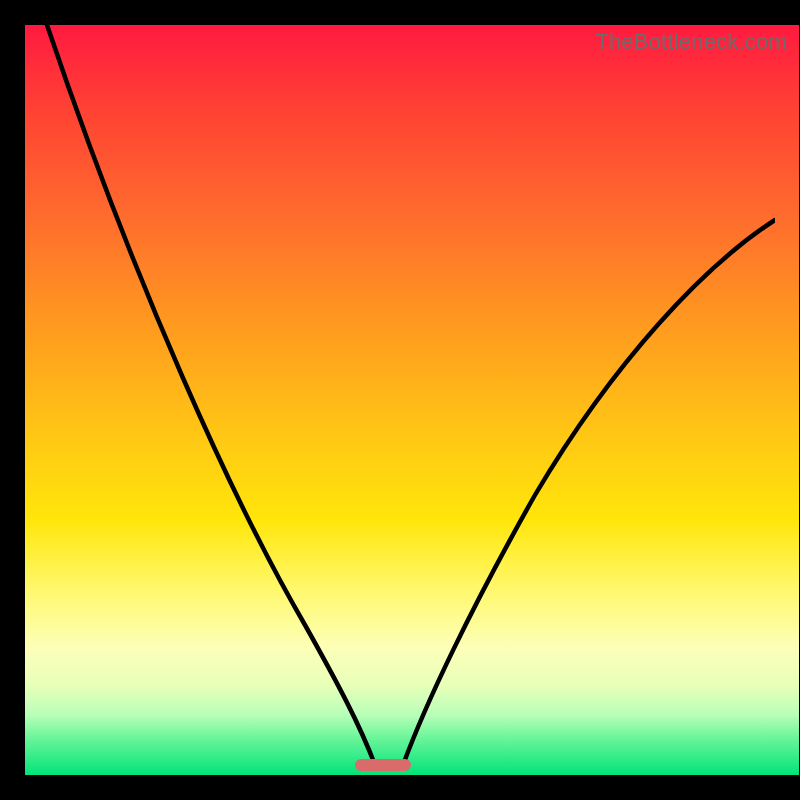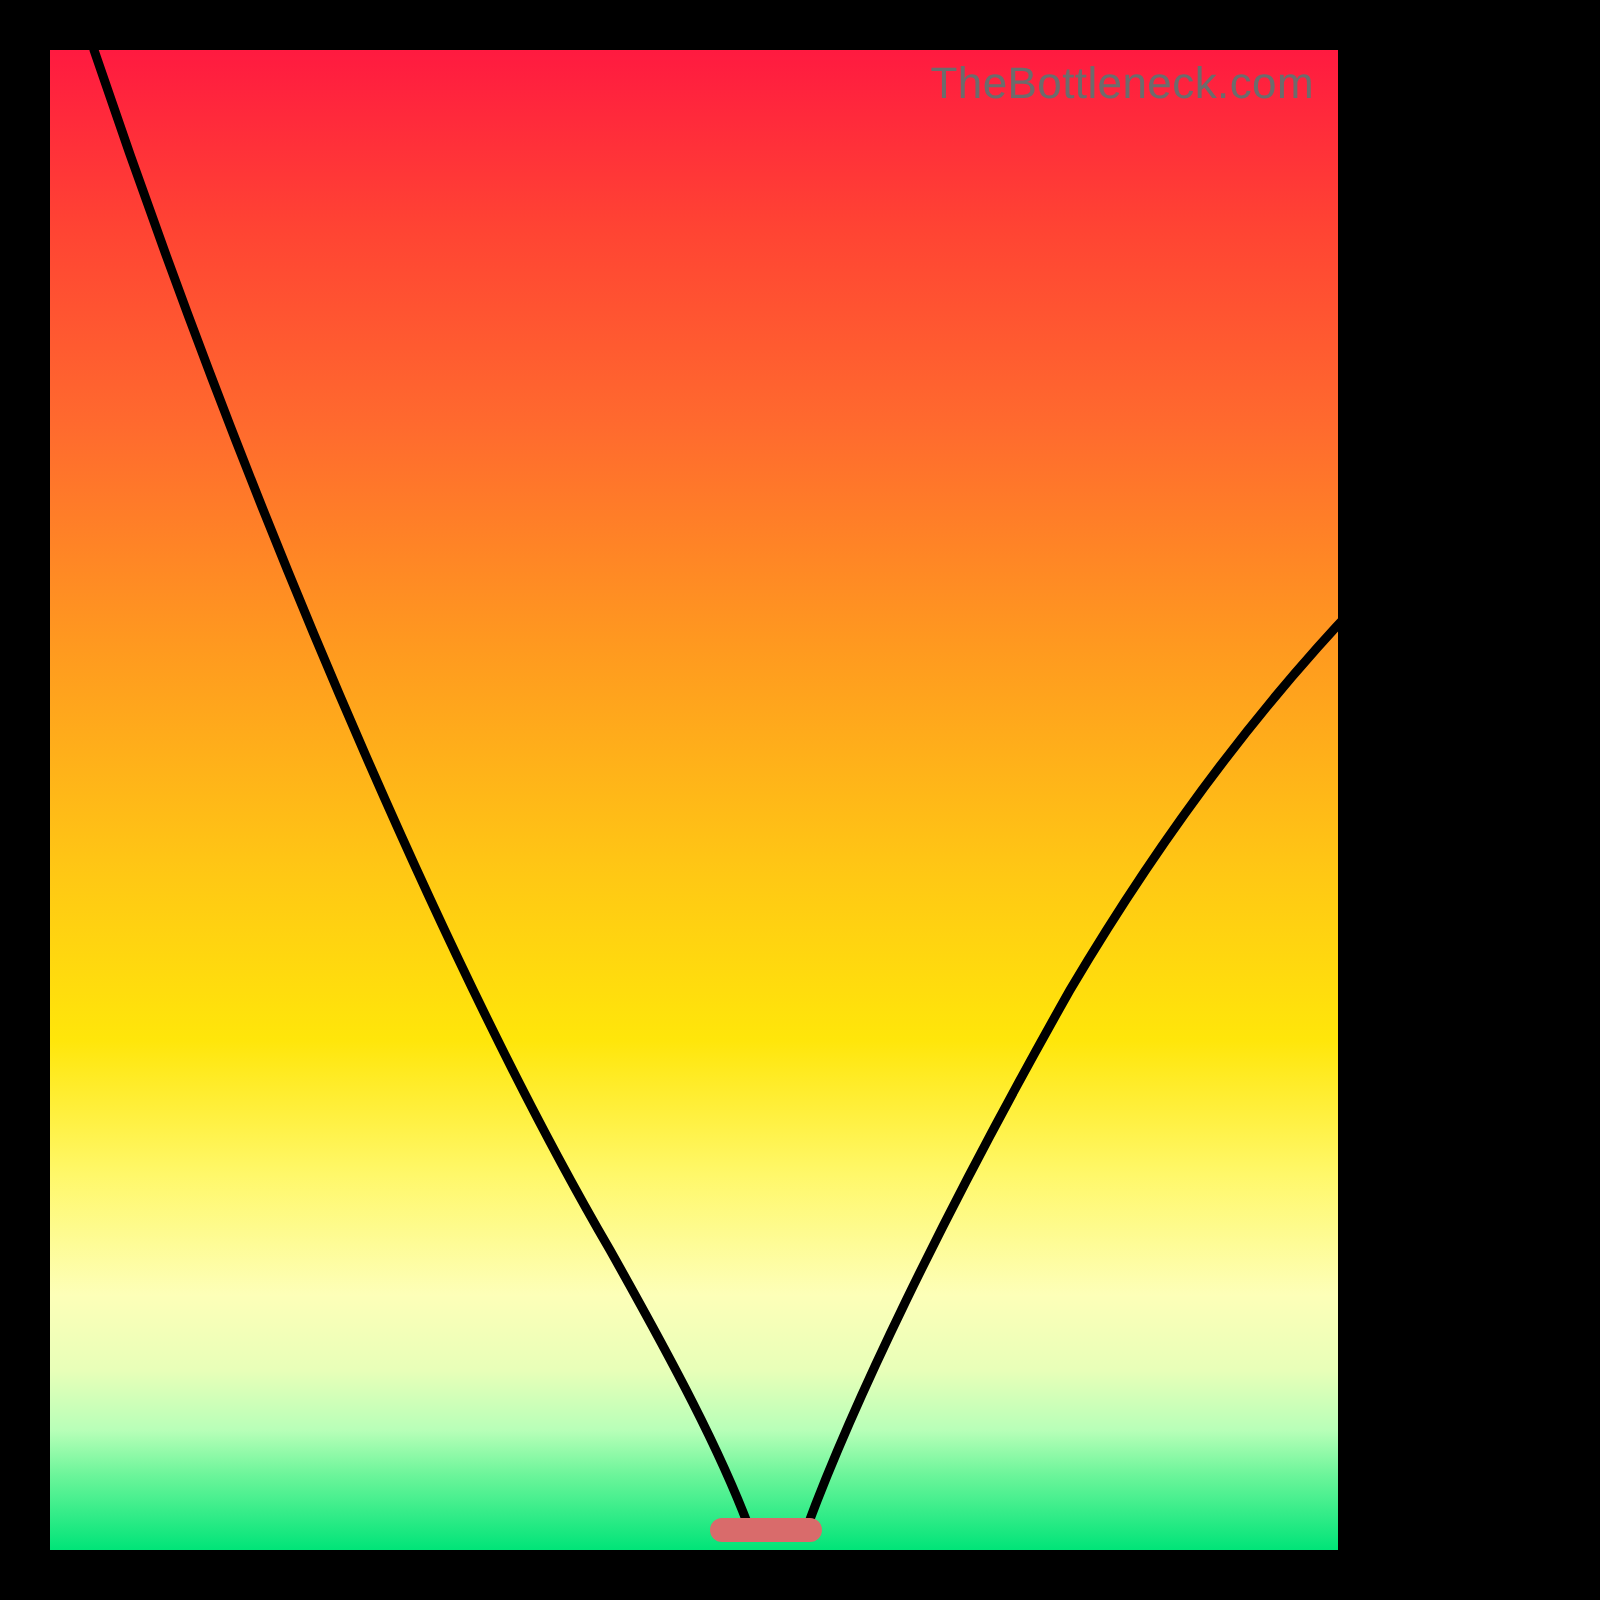--- a/index.html
+++ b/index.html
@@ -8,21 +8,21 @@
     width: 800px;
     height: 800px;
     background: #000;
     overflow: hidden;
     font-family: Arial, Helvetica, sans-serif;
   }
   .frame {
     position: absolute;
     left: 25px;
     top: 25px;
-    width: 644px;
+    width: 774px;
     height: 750px;
     background: linear-gradient(to bottom,
       #ff1a40 0%,
       #ff4433 12%,
       #ff6a2e 25%,
       #ff9a1f 40%,
       #ffc814 55%,
       #ffe60a 66%,
       #fff86a 75%,
       #fdffb8 83%,

